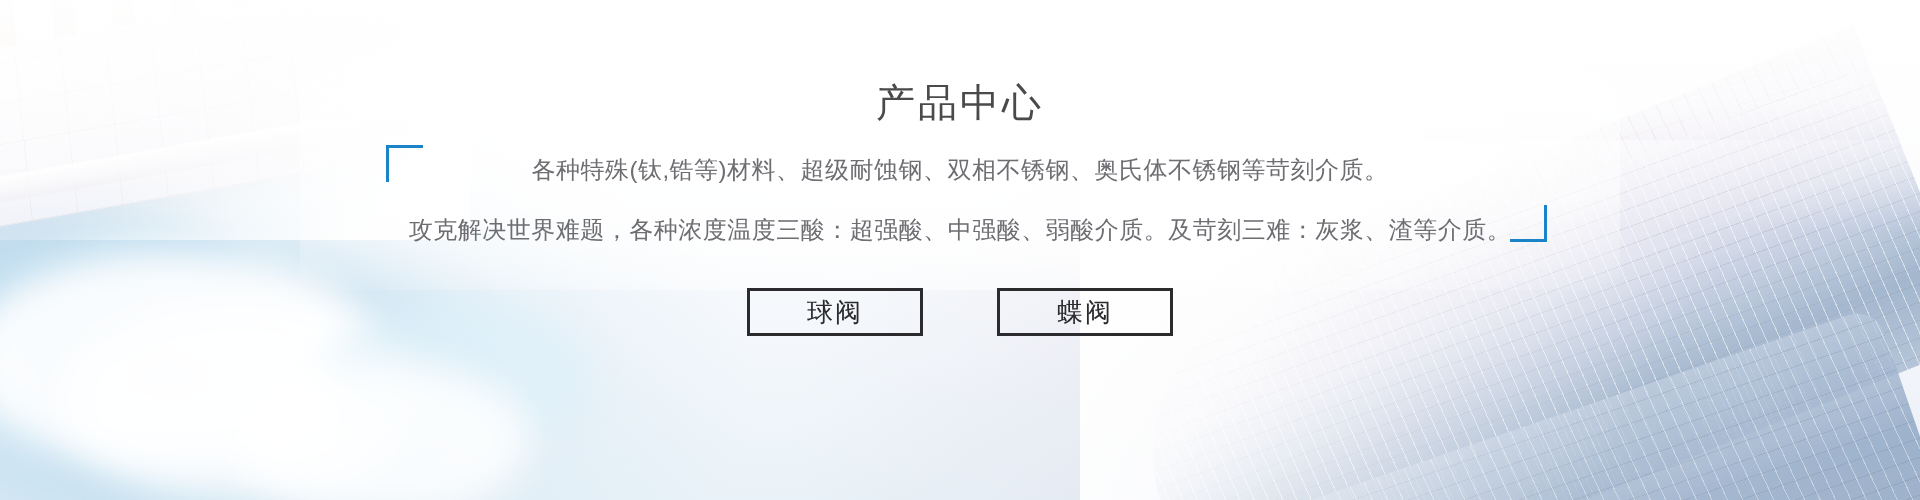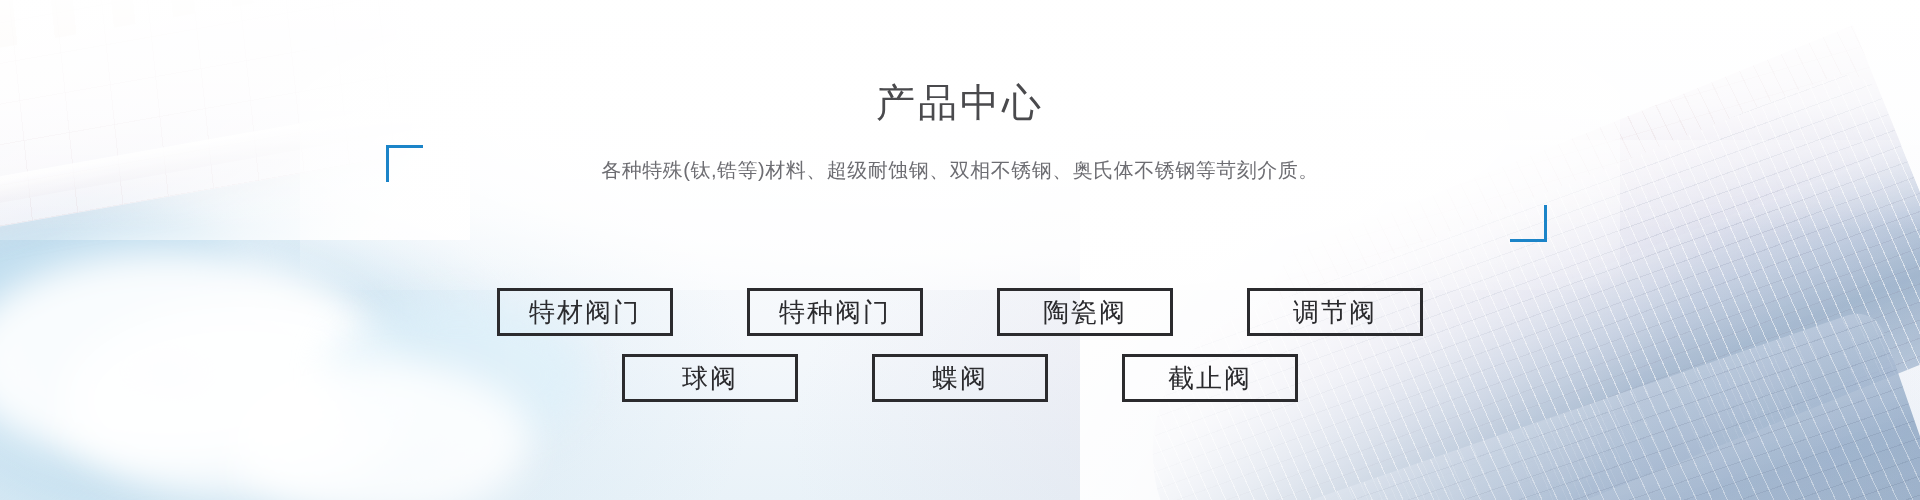--- a/index.html
+++ b/index.html
@@ -189,21 +189,21 @@
   }
 
   .desc-block {
     position: absolute;
     top: 140px;
     left: 380px;
     width: 1160px;
   }
   .desc-line {
     text-align: center;
-    font-size: 20px;
+    font-size: 24px;
     line-height: 40px;
     color: #6d6d72;
     letter-spacing: 0.5px;
     white-space: nowrap;
   }
   .desc-line-1 { margin-top: 10px; }
   .desc-line-2 { margin-top: 20px; }
 
   .bracket {
     position: absolute;
@@ -281,33 +281,27 @@
 
   <div class="content">
 
     <h1 class="page-title">产品中心</h1>
 
     <span class="bracket bracket-tl"></span>
     <span class="bracket bracket-br"></span>
 
     <div class="desc-block">
       <div class="desc-line desc-line-1">各种特殊(钛,锆等)材料、超级耐蚀钢、双相不锈钢、奥氏体不锈钢等苛刻介质。</div>
+      <div class="desc-line desc-line-2">攻克解决世界难题，各种浓度温度三酸：超强酸、中强酸、弱酸介质。及苛刻三难：灰浆、渣等介质。</div>
     </div>
 
     <div class="tags">
 
-      <div class="tag-row">
-        <a class="tag">特材阀门</a>
-        <a class="tag">特种阀门</a>
-        <a class="tag">陶瓷阀</a>
-        <a class="tag">调节阀</a>
-      </div>
 
       <div class="tag-row">
         <a class="tag">球阀</a>
         <a class="tag">蝶阀</a>
-        <a class="tag">截止阀</a>
       </div>
 
     </div>
 
   </div>
 </div>
 
 </body></html>

